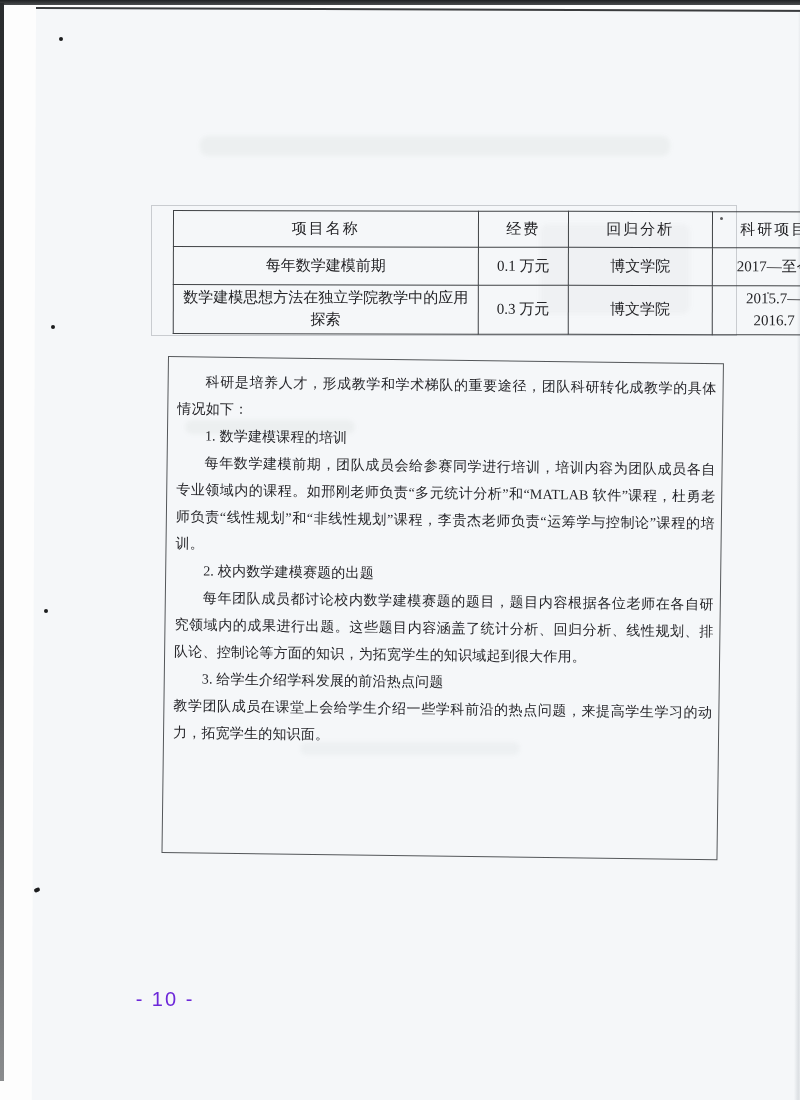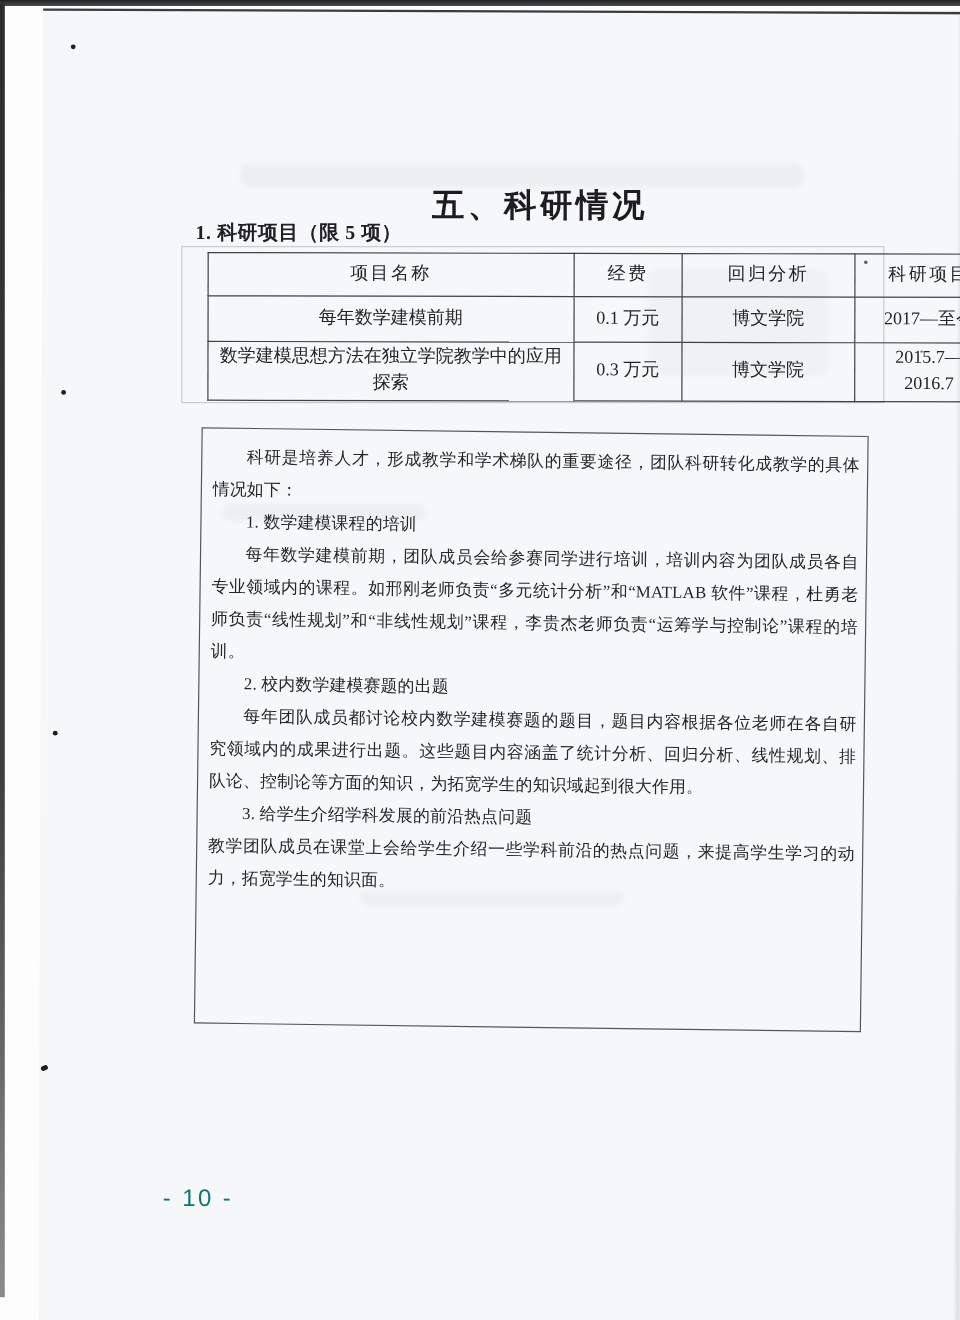--- a/index.html
+++ b/index.html
@@ -101,21 +101,21 @@
   .results-box p {
     margin: 0; font-size: 14px; line-height: 27px;
     color: #26262a; letter-spacing: 0.2px;
     text-align: justify;
   }
   .results-box p.indent { text-indent: 2em; }
 
   .page-number {
     position: absolute; left: 120px; top: 988px; width: 90px;
     font-family: "Liberation Sans", "DejaVu Sans", sans-serif;
-    font-size: 20px; color: #0f766e; letter-spacing: 2px;
+    font-size: 20px; color: #6d28d9; letter-spacing: 2px;
     text-align: center;
   }
 </style>
 </head>
 <body>
 
 <div class="stage">
 
   <div class="paper">
     <div class="paper-crease"></div>
@@ -128,23 +128,21 @@
   <div class="smudge m2"></div>
   <div class="smudge m3"></div>
   <div class="smudge m4"></div>
   <div class="speck s1"></div>
   <div class="speck s2"></div>
   <div class="speck s3"></div>
   <div class="speck s4"></div>
   <div class="speck s5"></div>
   <div class="speck s6"></div>
 
-  <div class="doc-title">五、科研情况</div>
 
-  <div class="section-label label-1">1. 科研项目（限 5 项）</div>
 
   <div class="table-outer-faint"></div>
 
   <table class="projects">
     <colgroup>
       <col class="col-name">
         <col class="col-fund">
         <col class="col-src">
         <col class="col-time">
     </colgroup>

